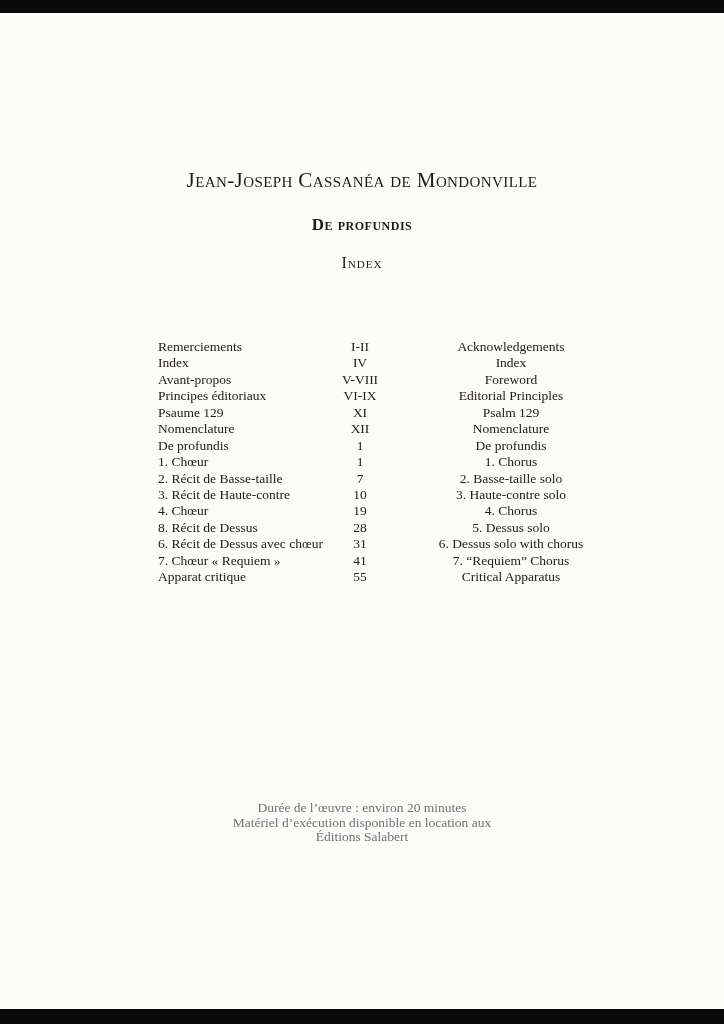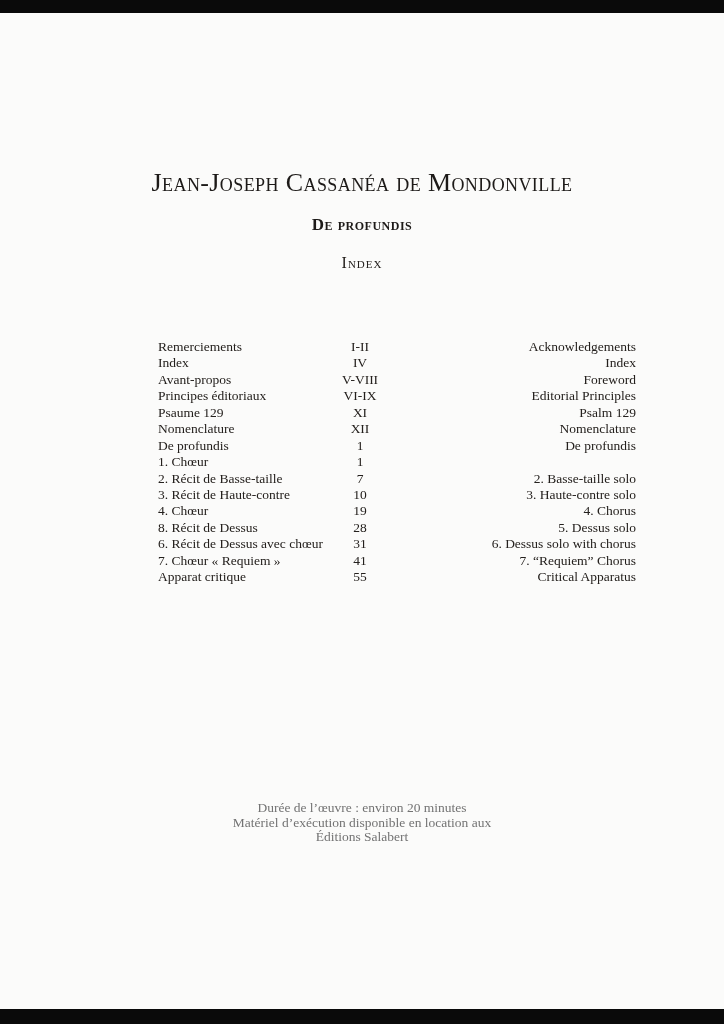--- a/index.html
+++ b/index.html
@@ -28,21 +28,21 @@
 
   .composer-title {
     position: absolute;
     top: 168px;
     left: 0;
     width: 100%;
     margin: 0;
     text-align: center;
     font-variant: small-caps;
     font-weight: normal;
-    font-size: 26px;
+    font-size: 21px;
     letter-spacing: 0.4px;
     color: #1d1a18;
     white-space: nowrap;
   }
   .work-title {
     position: absolute;
     top: 215px;
     left: 0;
     width: 100%;
     margin: 0;
@@ -84,21 +84,21 @@
     width: 176px;
     text-align: left;
   }
   .index-row .num {
     width: 52px;
     text-align: center;
     margin-top: 12px;
   }
   .index-row .en {
     width: 250px;
-    text-align: right;
+    text-align: center;
   }
 
   .footer-note {
     position: absolute;
     top: 801px;
     left: 0;
     width: 100%;
     text-align: center;
     font-size: 13.5px;
     line-height: 14.5px;
@@ -148,20 +148,21 @@
       <span class="en">Nomenclature</span>
     </div>
     <div class="index-row">
       <span class="fr">De profundis</span>
       <span class="num">1</span>
       <span class="en">De profundis</span>
     </div>
     <div class="index-row">
       <span class="fr">1. Chœur</span>
       <span class="num">1</span>
+      <span class="en">1. Chorus</span>
     </div>
     <div class="index-row">
       <span class="fr">2. Récit de Basse-taille</span>
       <span class="num">7</span>
       <span class="en">2. Basse-taille solo</span>
     </div>
     <div class="index-row">
       <span class="fr">3. Récit de Haute-contre</span>
       <span class="num">10</span>
       <span class="en">3. Haute-contre solo</span>

